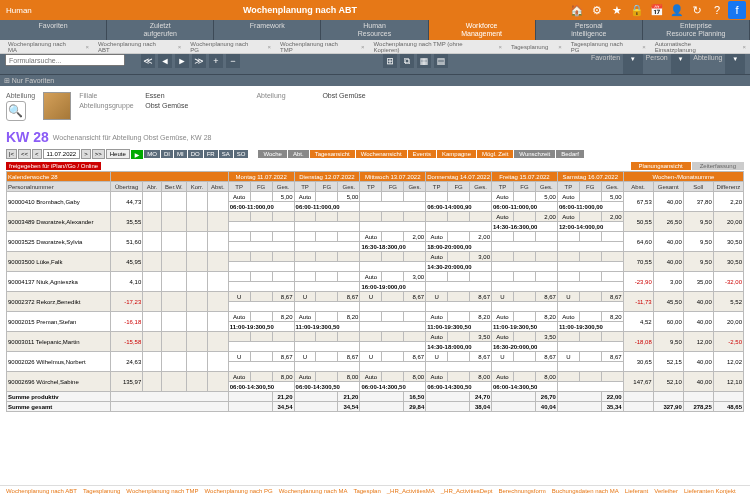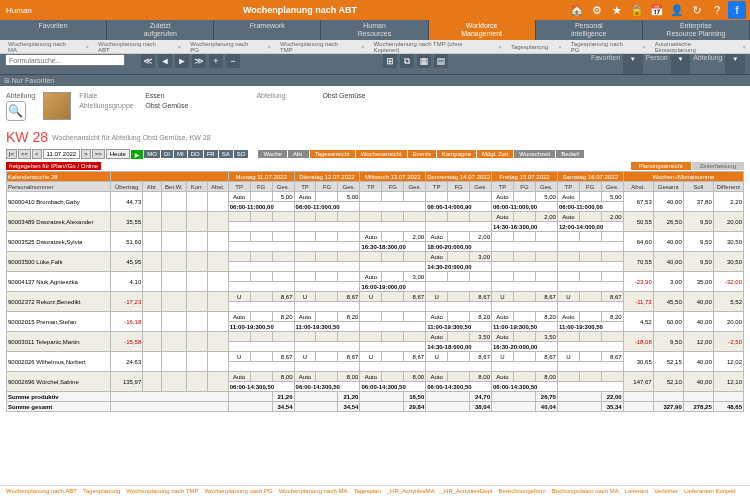--- a/index.html
+++ b/index.html
@@ -23,21 +23,21 @@
 .toolbar .dd{background:#4a5b6a;color:#fff;font-size:7px;padding:1px 8px}
 .fav-bar{background:#5a6b7a;height:12px;display:flex;align-items:center;padding-left:4px;color:#ccc;font-size:7px;border-top:1px solid #3d4a57}
 .filter{display:flex;padding:6px;gap:8px;align-items:flex-start}
 .filter .mag{width:20px;height:20px;border:1px solid #aaa;border-radius:3px;display:flex;align-items:center;justify-content:center;font-size:12px;cursor:pointer}
 .filter .img{width:28px;height:28px;background:linear-gradient(135deg,#d4a05a,#a67838);border:1px solid #999}
 .filter .grp{display:flex;flex-direction:column;gap:3px;font-size:7px}
 .filter .grp div{display:flex;gap:6px}
 .filter .grp .k{color:#888;width:60px}
 .filter .grp .v{color:#444}
 .kw-row{display:flex;align-items:center;gap:4px;padding:2px 6px}
-.kw-row .kw{color:#ef4444;font-size:14px;font-weight:normal}
+.kw-row .kw{color:#8b5cf6;font-size:14px;font-weight:bold}
 .kw-row .sub{color:#888;font-size:7px}
 .ctrl-row{display:flex;align-items:center;gap:1px;padding:2px 6px;font-size:6px}
 .ctrl-row .b{border:1px solid #999;padding:1px 3px;background:#eee;cursor:pointer}
 .ctrl-row .nav{background:#ddd;padding:1px 2px;cursor:pointer}
 .ctrl-row .date{border:1px solid #999;padding:1px 3px;background:#fff}
 .ctrl-row .go{background:#0a0;color:#fff;padding:1px 4px;cursor:pointer}
 .ctrl-row .day{background:#5a6b7a;color:#fff;padding:1px 3px;cursor:pointer}
 .ctrl-row .ob{background:#e67817;color:#fff;padding:1px 5px;cursor:pointer}
 .ctrl-row .ob2{background:#888;color:#fff;padding:1px 5px;cursor:pointer}
 .alert-row{display:flex;padding:1px 6px;font-size:6px}

